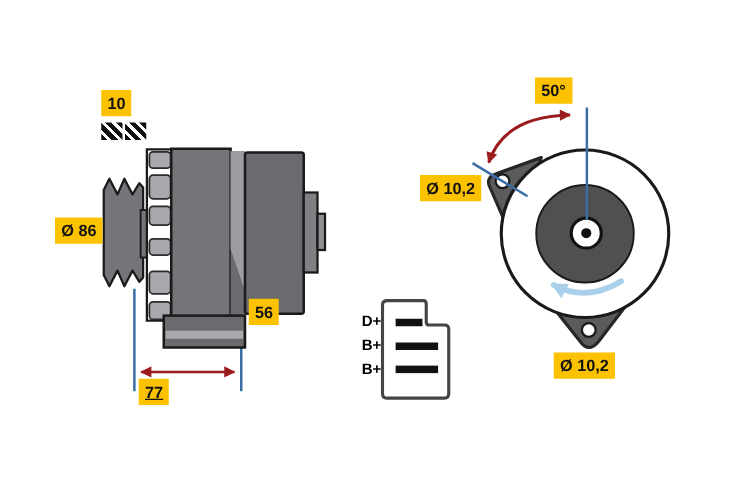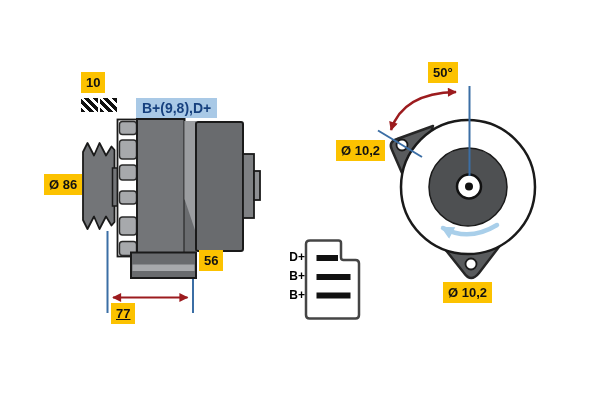--- a/index.html
+++ b/index.html
@@ -100,25 +100,24 @@
     </g>
   </svg>
 
   <div class="ylabel" style="left:81px;top:72px;">10</div>
 
   <div class="hatch" style="left:81px;top:98px;">
     <span></span>
     <span></span>
   </div>
 
-  <div class="blabel" style="left:136px;top:98px;">B+(9,8),D+</div>
 
   <div class="ylabel" style="left:44px;top:174px;">Ø 86</div>
 
-  <div class="ylabel" style="left:199px;top:250px;">56</div>
+  <div class="ylabel" style="left:199px;top:239px;">56</div>
 
   <div class="ylabel" style="left:111px;top:303px;text-decoration:underline;">77</div>
 
   <div class="pinlabel" style="left:283px;top:251px;">D+</div>
   <div class="pinlabel" style="left:283px;top:270px;">B+</div>
   <div class="pinlabel" style="left:283px;top:288.5px;">B+</div>
 
   <div class="ylabel" style="left:428px;top:62px;">50°</div>
 
   <div class="ylabel" style="left:336px;top:140px;">Ø 10,2</div>

